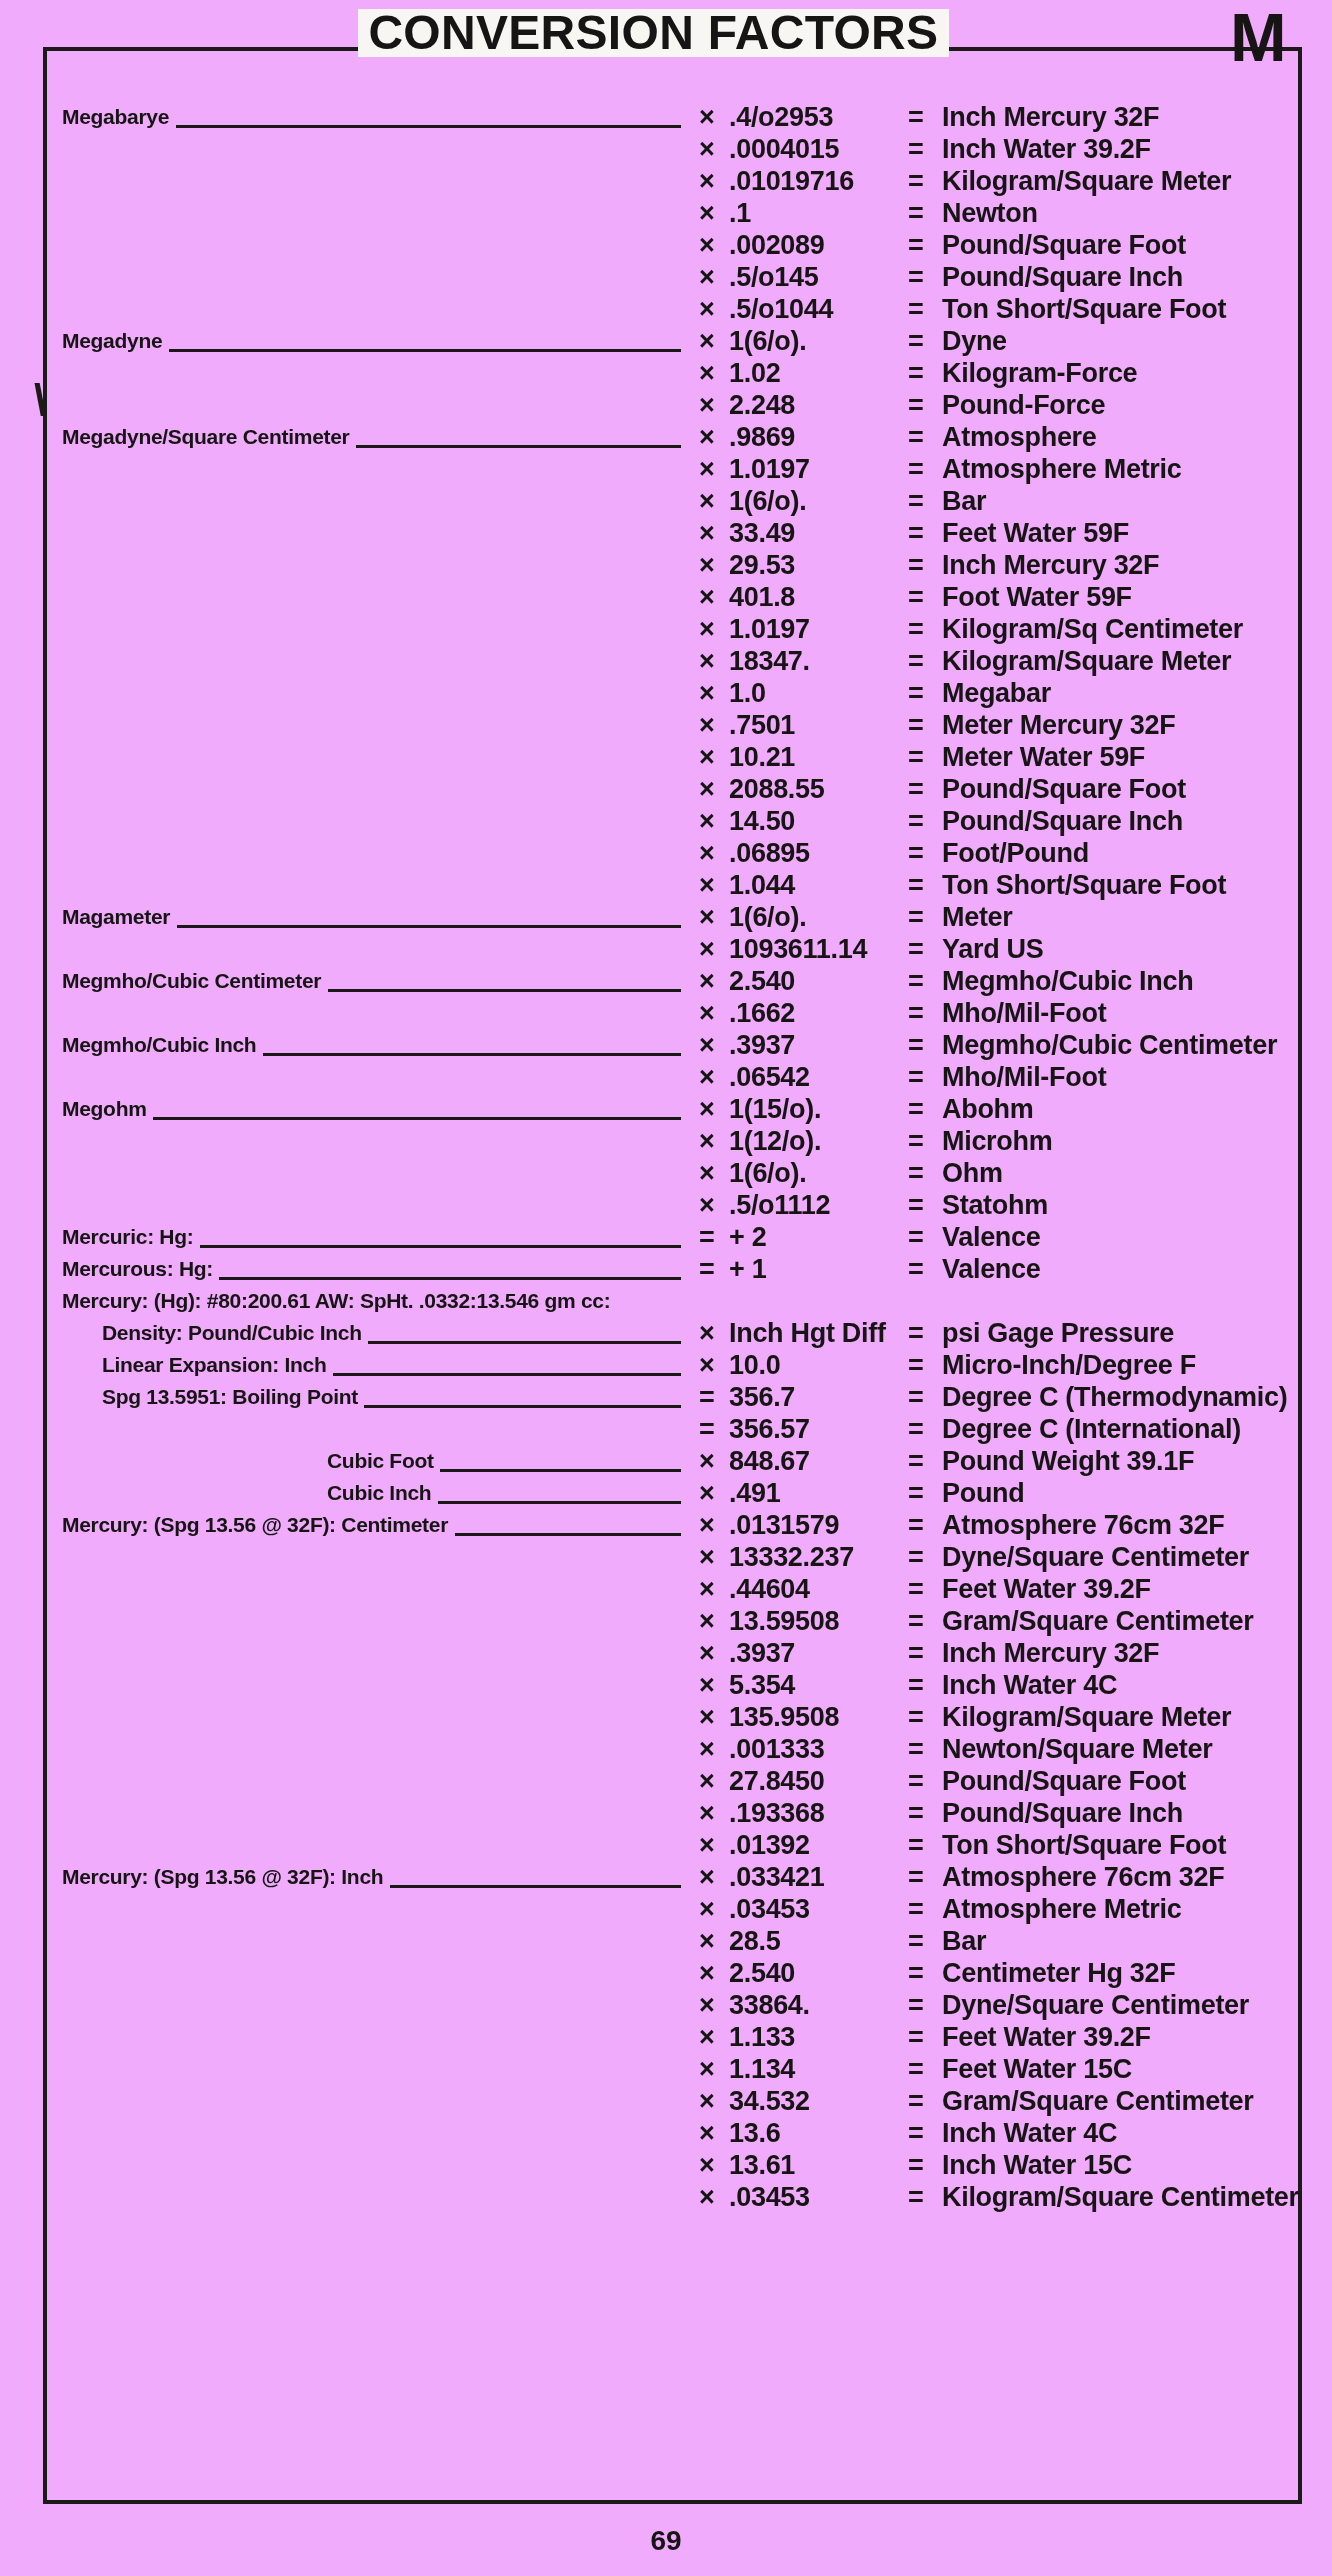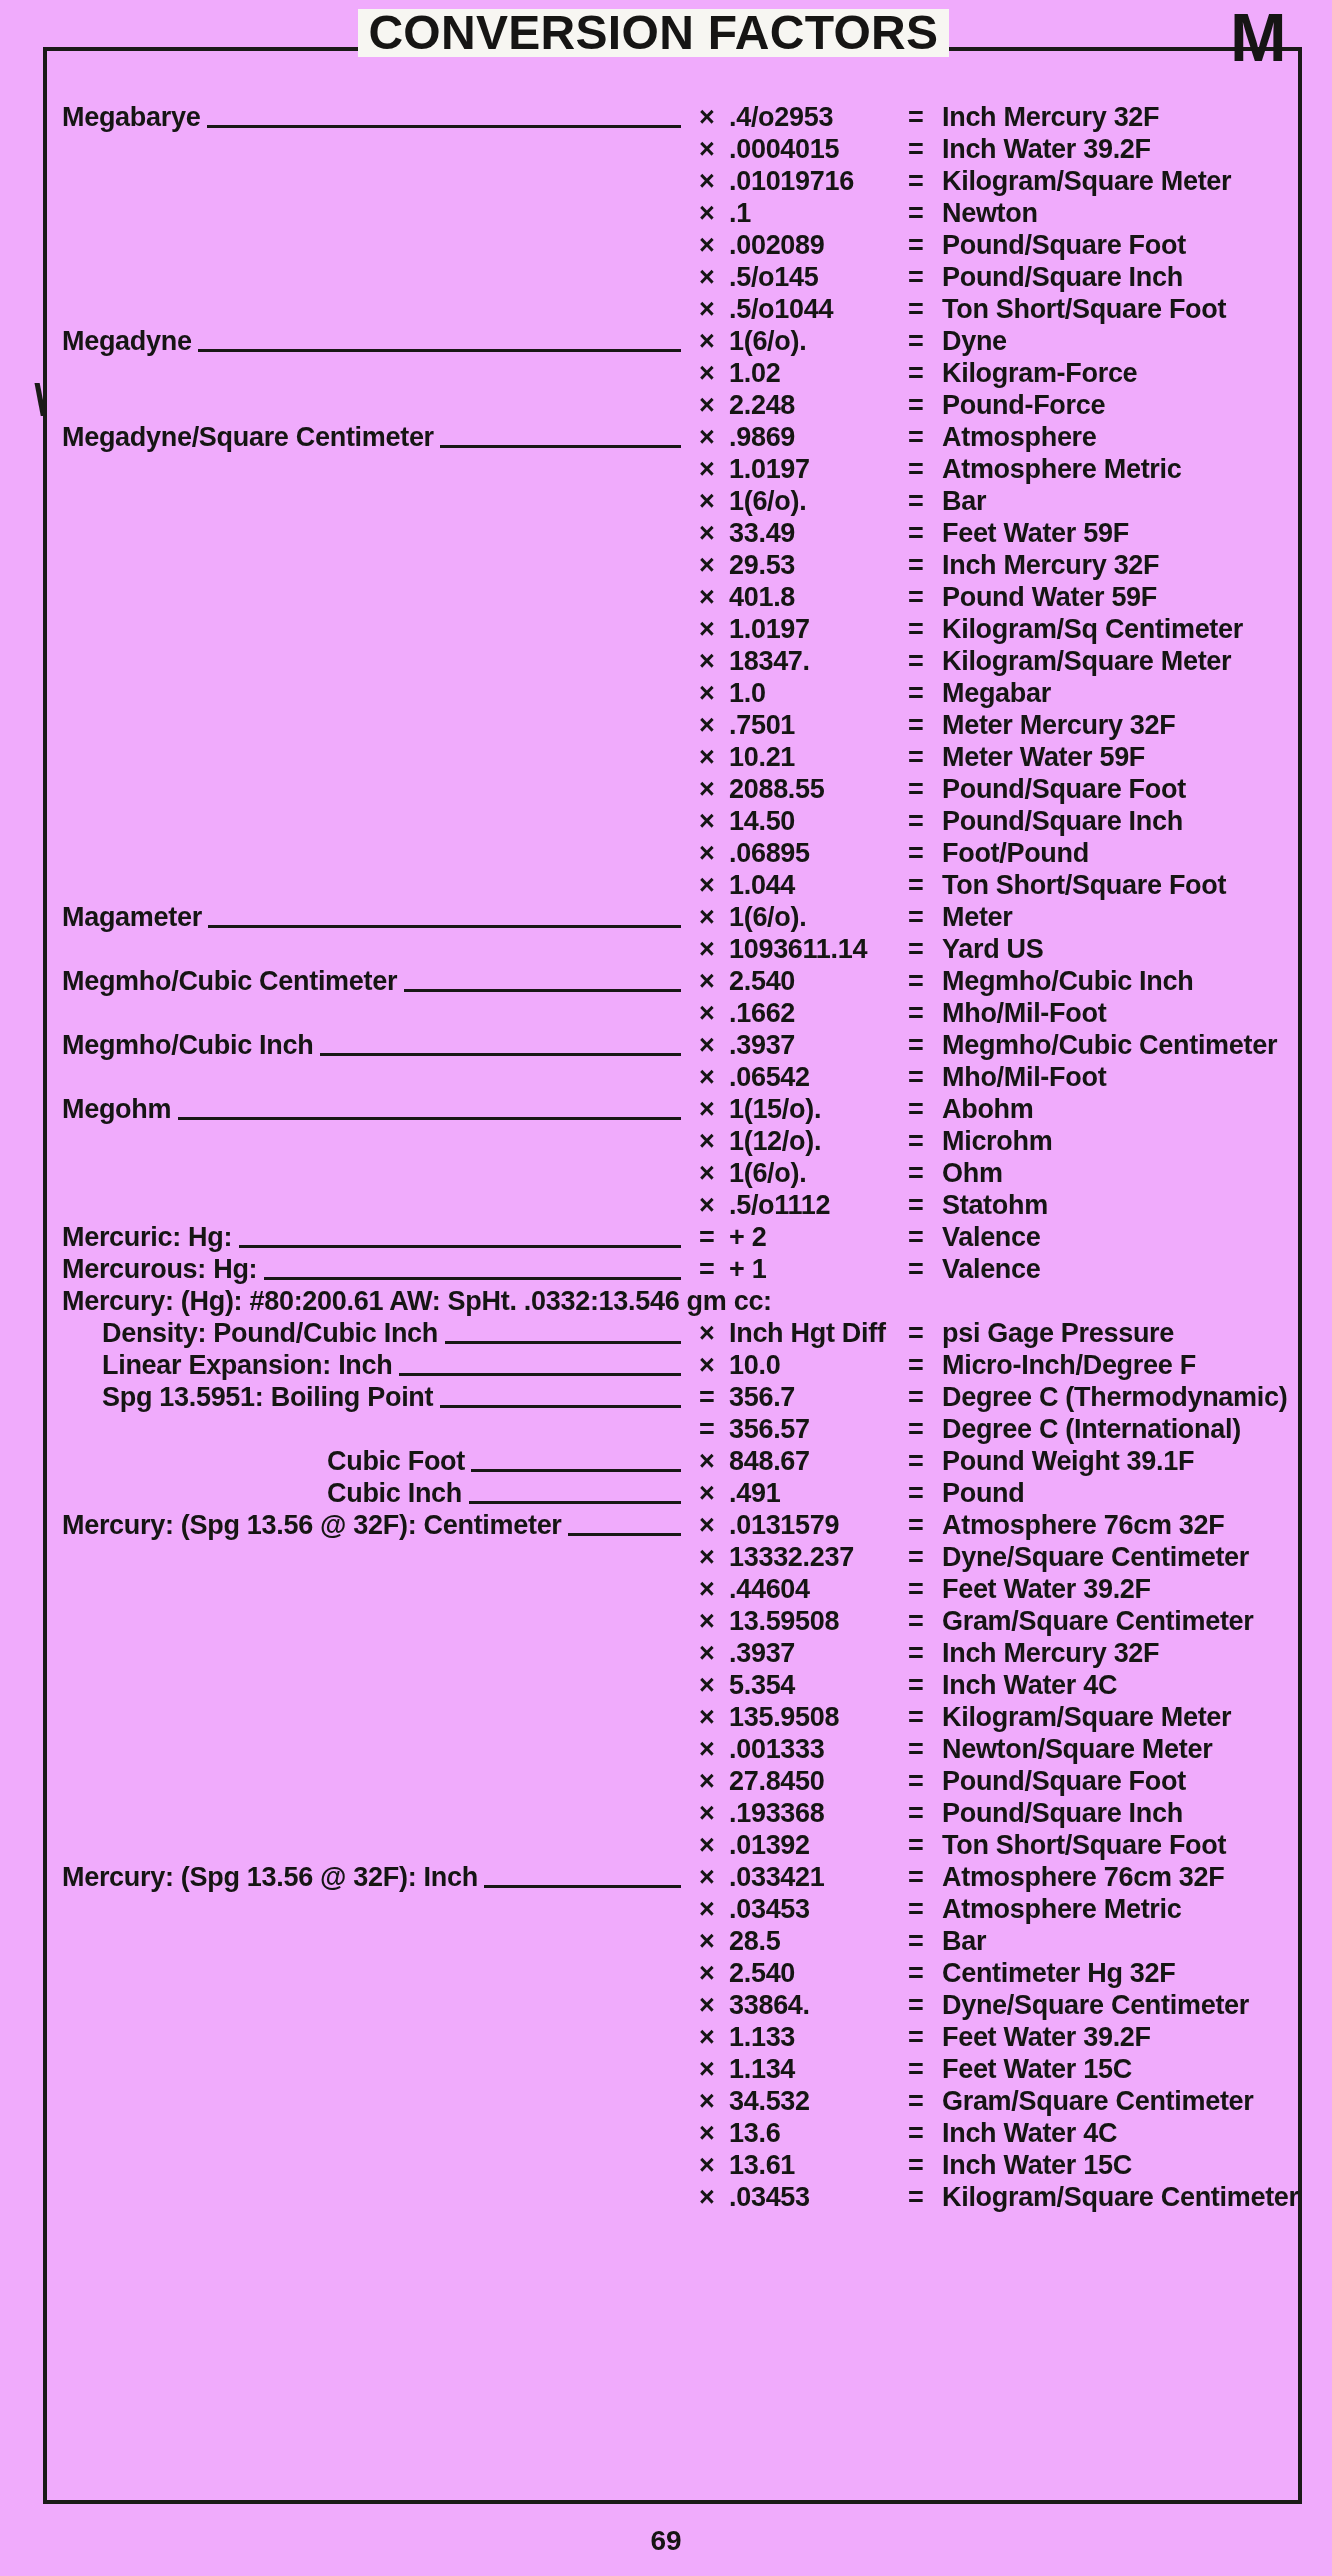--- a/index.html
+++ b/index.html
@@ -29,21 +29,21 @@
   }
   .section-letter{
     position:absolute;left:1230px;top:2.6px;
     font-size:68px;line-height:68px;font-weight:bold;
   }
   
   .rows{position:absolute;left:43px;top:101px;width:1259px;}
   .row{position:relative;height:32px;white-space:nowrap;}
   .lblwrap{position:absolute;left:0;top:0;width:647px;height:100%;display:flex;}
   .lbl{
-    font-size:27px;line-height:32px;font-weight:bold;
+    font-size:21px;line-height:32px;font-weight:bold;
     letter-spacing:-0.3px;padding-left:19px;flex:0 0 auto;
   }
   .lbl.i1{padding-left:59px;text-align:center;}
   .lbl.i2{padding-left:284px;}
   .leader{
     flex:1 1 auto;min-width:17px;
     border-bottom:3.9px solid #191816;
     align-self:flex-end;
     margin:0 9px 5.2px 6.5px;
   }
@@ -149,21 +149,21 @@
       <div class="row">
         <div class="factor"><span class="op">×</span><span class="val">33.49</span></div>
         <div class="result"><span class="eq">=</span><span class="unit">Feet Water 59F</span></div>
       </div>
       <div class="row">
         <div class="factor"><span class="op">×</span><span class="val">29.53</span></div>
         <div class="result"><span class="eq">=</span><span class="unit">Inch Mercury 32F</span></div>
       </div>
       <div class="row">
         <div class="factor"><span class="op">×</span><span class="val">401.8</span></div>
-        <div class="result"><span class="eq">=</span><span class="unit">Pound Water 59F</span></div>
+        <div class="result"><span class="eq">=</span><span class="unit">Foot Water 59F</span></div>
       </div>
       <div class="row">
         <div class="factor"><span class="op">×</span><span class="val">1.0197</span></div>
         <div class="result"><span class="eq">=</span><span class="unit">Kilogram/Sq Centimeter</span></div>
       </div>
       <div class="row">
         <div class="factor"><span class="op">×</span><span class="val">18347.</span></div>
         <div class="result"><span class="eq">=</span><span class="unit">Kilogram/Square Meter</span></div>
       </div>
       <div class="row">

